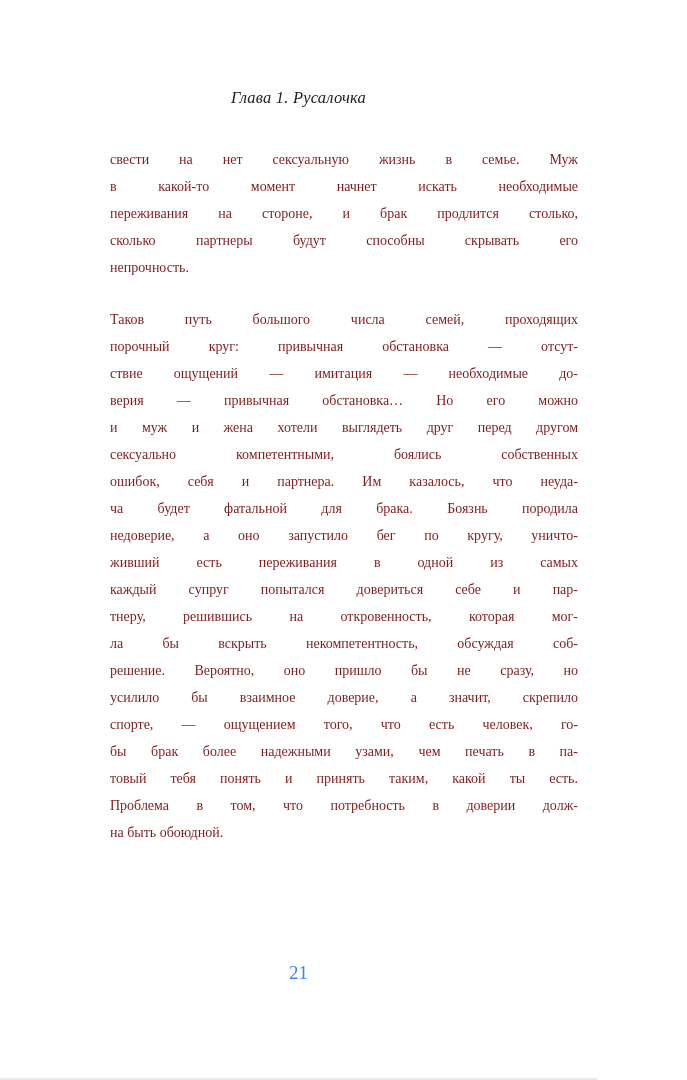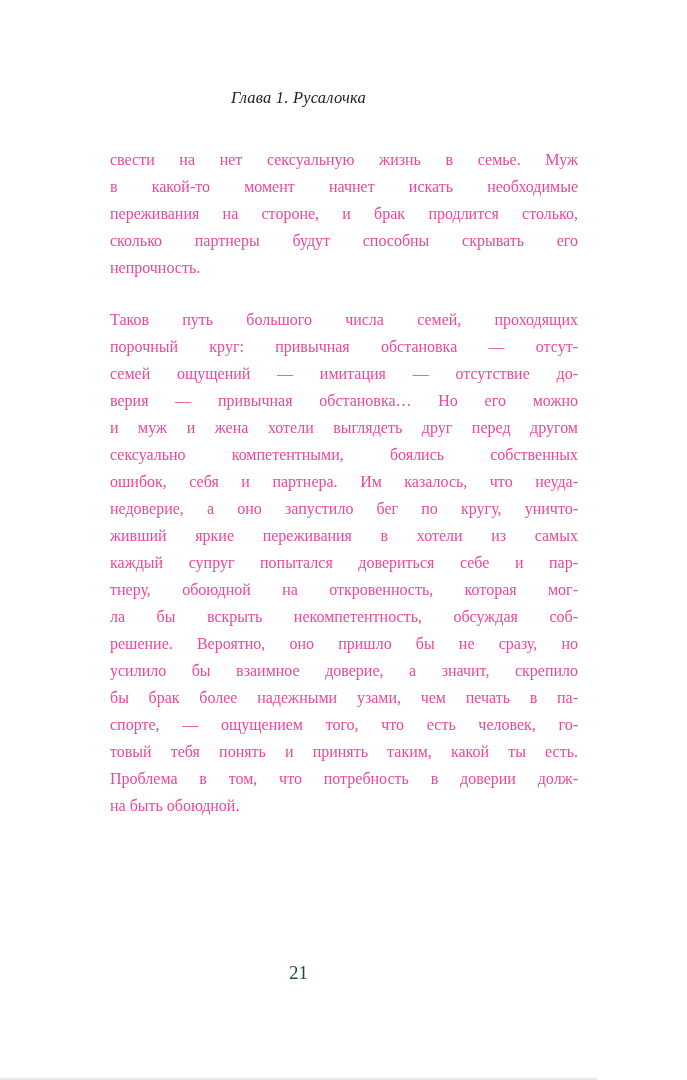--- a/index.html
+++ b/index.html
@@ -25,23 +25,23 @@
     font-style: italic;
     font-size: 16.5px;
     letter-spacing: 0.2px;
     color: #222222;
   }
   .text-block {
     position: absolute;
     top: 146px;
     left: 110px;
     width: 468px;
-    font-size: 16px;
+    font-size: 14px;
     line-height: 27px;
-    color: #ec4899;
+    color: #7f1d1d;
   }
   .paragraph {
     margin: 0 0 25px 0;
   }
   .paragraph:last-child {
     margin-bottom: 8px;
   }
   .line {
     text-align: justify;
     text-align-last: justify;
@@ -50,21 +50,21 @@
   .line.last {
     text-align-last: left;
   }
   .page-number {
     position: absolute;
     top: 962px;
     left: 0;
     right: 0;
     text-align: center;
     font-size: 19px;
-    color: #14532d;
+    color: #3b82f6;
   }
   .page-edge {
     position: absolute;
     left: 0;
     right: 0;
     bottom: 0;
     height: 2px;
     background: #e9e9e9;
   }
 </style>
@@ -78,34 +78,35 @@
       <div class="paragraph">
         <div class="line">свести на нет сексуальную жизнь в семье. Муж</div>
         <div class="line">в какой-то момент начнет искать необходимые</div>
         <div class="line">переживания на стороне, и брак продлится столько,</div>
         <div class="line">сколько партнеры будут способны скрывать его</div>
         <div class="line last">непрочность.</div>
       </div>
       <div class="paragraph">
         <div class="line">Таков путь большого числа семей, проходящих</div>
         <div class="line">порочный круг: привычная обстановка — отсут-</div>
-        <div class="line">семей ощущений — имитация — отсутствие до-</div>
+        <div class="line">ствие ощущений — имитация — необходимые до-</div>
         <div class="line">верия — привычная обстановка… Но его можно</div>
         <div class="line">и муж и жена хотели выглядеть друг перед другом</div>
         <div class="line">сексуально компетентными, боялись собственных</div>
         <div class="line">ошибок, себя и партнера. Им казалось, что неуда-</div>
+        <div class="line">ча будет фатальной для брака. Боязнь породила</div>
         <div class="line">недоверие, а оно запустило бег по кругу, уничто-</div>
-        <div class="line">живший яркие переживания в хотели из самых</div>
+        <div class="line">живший есть переживания в одной из самых</div>
         <div class="line">каждый супруг попытался довериться себе и пар-</div>
-        <div class="line">тнеру, обоюдной на откровенность, которая мог-</div>
+        <div class="line">тнеру, решившись на откровенность, которая мог-</div>
         <div class="line">ла бы вскрыть некомпетентность, обсуждая соб-</div>
         <div class="line">решение. Вероятно, оно пришло бы не сразу, но</div>
         <div class="line">усилило бы взаимное доверие, а значит, скрепило</div>
+        <div class="line">спорте, — ощущением того, что есть человек, го-</div>
         <div class="line">бы брак более надежными узами, чем печать в па-</div>
-        <div class="line">спорте, — ощущением того, что есть человек, го-</div>
         <div class="line">товый тебя понять и принять таким, какой ты есть.</div>
         <div class="line">Проблема в том, что потребность в доверии долж-</div>
         <div class="line last">на быть обоюдной.</div>
       </div>
     </div>
 
   <div class="page-number">21</div>
 
   <div class="page-edge"></div>
 </div>

